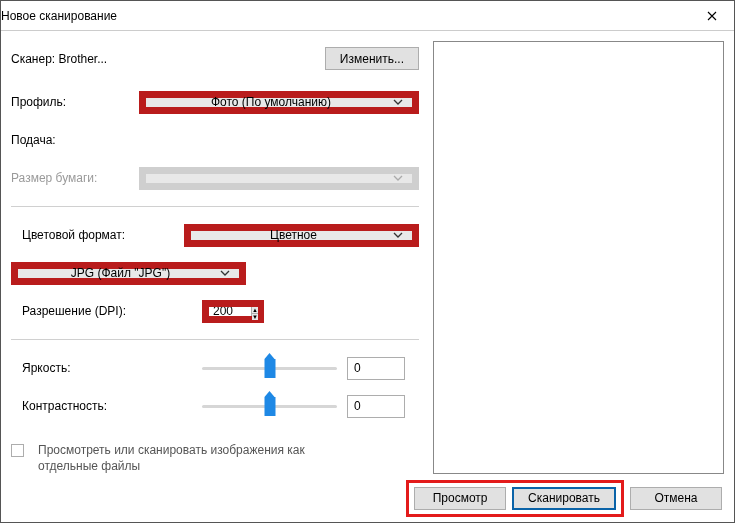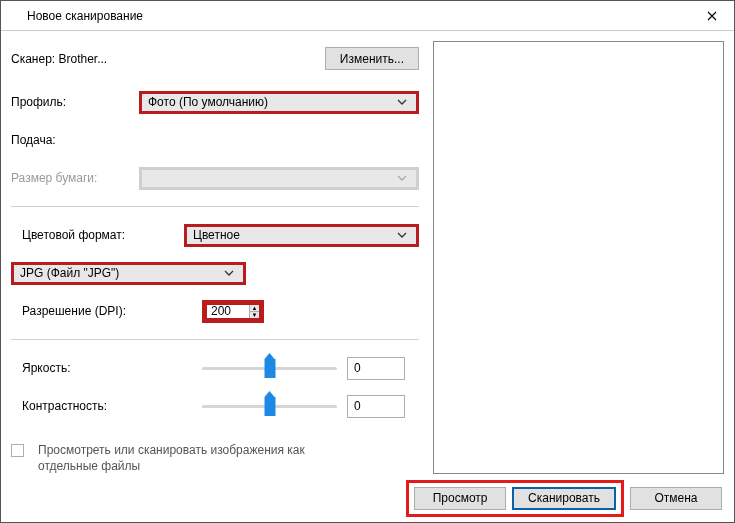--- a/index.html
+++ b/index.html
@@ -16,21 +16,21 @@
     border: 1px solid #555;
     display: flex;
     flex-direction: column;
     background: #fff;
   }
   .titlebar {
     height: 30px;
     border-bottom: 1px solid #ccc;
     display: flex;
     align-items: center;
-    padding: 0 0 0 26px;
+    padding: 0 0 0 0;
   }
   .titlebar .title { flex: 1; font-size: 12px; }
   .titlebar .close {
     width: 44px;
     height: 30px;
     display: flex;
     align-items: center;
     justify-content: center;
     font-size: 14px;
     font-family: Arial, sans-serif;
@@ -76,47 +76,48 @@
     cursor: pointer;
   }
   .sep {
     height: 1px;
     background: #d0d0d0;
     margin: 4px 0 14px 0;
   }
   .select {
     flex: 1;
     height: 23px;
-    border: 3px solid #b91c1c;
+    border: 7px solid #b91c1c;
     background: #e8e8e8;
     display: flex;
     align-items: center;
     padding: 0 6px;
     position: relative;
     cursor: pointer;
+    text-align: center;
   }
   .select .seltext { flex: 1; font-size: 12px; }
   .select .chev {
     width: 16px;
     display:flex;
     align-items:center;
     justify-content:center;
   }
   .select.disabled {
     background: #e8e8e8;
     border-color: #cfcfcf;
     color: #9a9a9a;
     cursor: default;
   }
   .select.mid { width: 235px; flex: none; }
   .spinwrap {
     display: flex;
     width: 62px;
     height: 23px;
-    border: 5px solid #b91c1c;
+    border: 7px solid #b91c1c;
   }
   .spinwrap input {
     border: none;
     width: 42px;
     padding: 0 4px;
     font-size: 12px;
     font-family: inherit;
     outline: none;
   }
   .spinwrap .spins {

